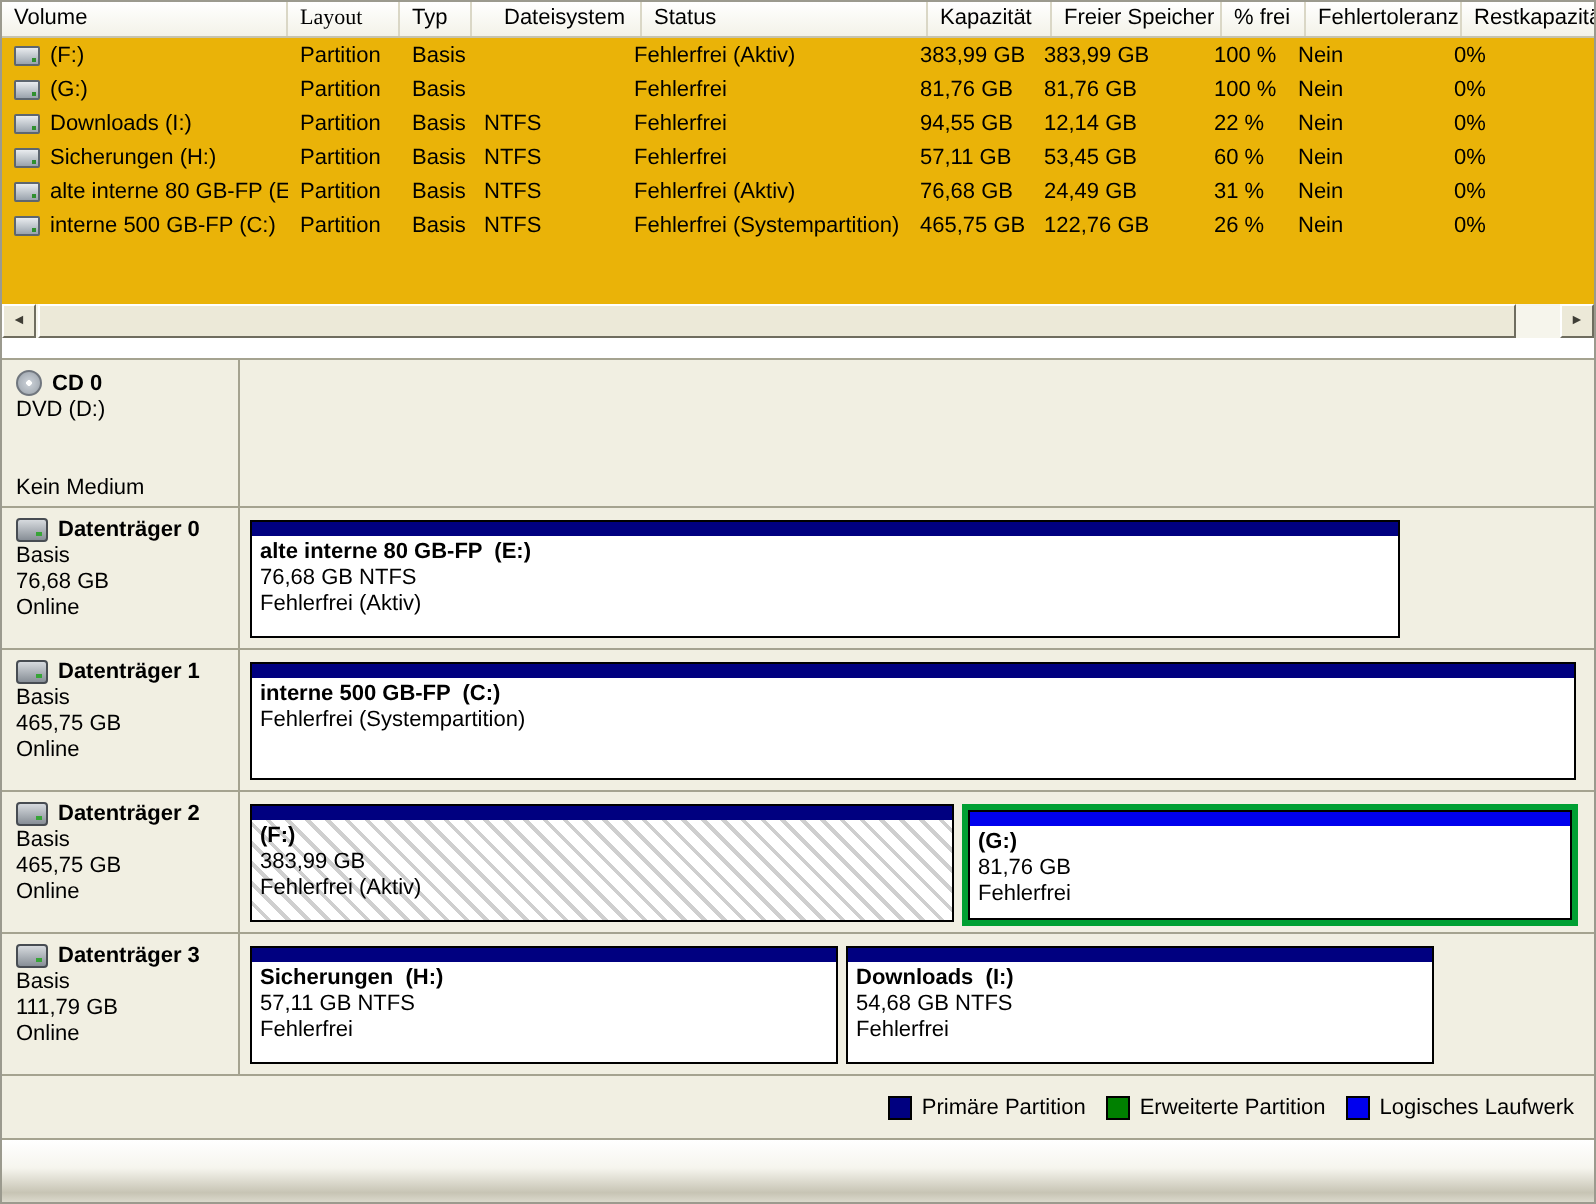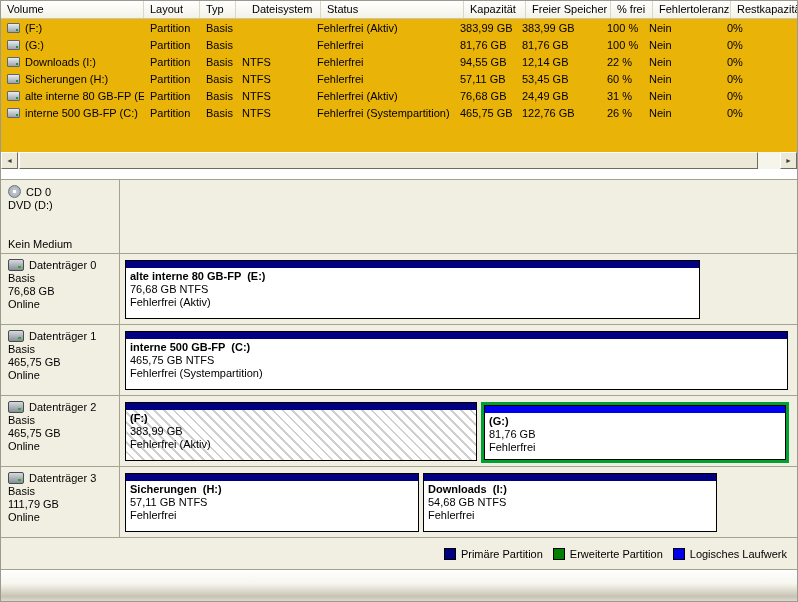--- a/index.html
+++ b/index.html
@@ -57,21 +57,21 @@
 
   
   .graph-pane { background: #F1EFE2; border-top: 1px solid #A5A390; }
   .disk-row { display: flex; border-bottom: 1px solid #A5A390; height: 71px; }
   .disk-row.cd { height: 74px; }
   .disk-left {
     flex: 0 0 119px; border-right: 1px solid #A5A390;
     padding: 5px 3px 0 7px; overflow: hidden;
   }
   .disk-name-line { display: flex; align-items: center; margin-bottom: 1px; }
-  .disk-name { font-weight: normal; white-space: nowrap; }
+  .disk-name { font-weight: bold; white-space: nowrap; }
   .disk-info { line-height: 13px; white-space: pre; min-height: 13px; }
   .disk-right { flex: 1; padding: 6px 4px 0 5px; display: flex; gap: 4px; overflow: hidden; }
 
   .icon-disk {
     width: 16px; height: 12px; flex: 0 0 auto; margin-right: 5px;
     background: linear-gradient(#D6DADE, #878E96); border: 1px solid #474C52;
     border-radius: 2px; position: relative;
   }
   .icon-disk::after {
     content: ""; position: absolute; right: 2px; bottom: 2px;
@@ -108,21 +108,21 @@
   }
 </style>
 </head>
 <body>
 
 <div class="window">
 
   <div class="list-pane">
     <div class="lv-header" id="lv-header">
         <div class="hcell" style="width: 143px;">Volume</div>
-        <div class="hcell" style="width: 56px;">Layout</div>
+        <div class="hcell" style="width: 56px; font-family: Liberation Serif, serif;">Layout</div>
         <div class="hcell" style="width: 36px;">Typ</div>
         <div class="hcell" style="width: 75px; margin-left: 10px;">Dateisystem</div>
         <div class="hcell" style="width: 143px;">Status</div>
         <div class="hcell" style="width: 62px;">Kapazität</div>
         <div class="hcell" style="width: 85px;">Freier Speicher</div>
         <div class="hcell" style="width: 42px;">% frei</div>
         <div class="hcell" style="width: 78px;">Fehlertoleranz</div>
         <div class="hcell" style="width: 76px;">Restkapazität</div>
       </div>
     <div id="lv-rows">
@@ -275,21 +275,20 @@
           <div class="disk-info">Basis</div>
           <div class="disk-info">465,75 GB</div>
           <div class="disk-info">Online</div>
         </div>
         <div class="disk-right">
           <div class="part-outer" style="width: 663px;">
             <div class="part-box">
               <div class="part-strip" style="background: rgb(0, 0, 128);"></div>
               <div class="part-body">
                 <div class="part-title">interne 500 GB-FP  (C:)</div>
-                <div class="part-line">465,75 GB NTFS</div>
                 <div class="part-line">Fehlerfrei (Systempartition)</div>
               </div>
             </div>
           </div>
         </div>
       </div>
       <div class="disk-row">
         <div class="disk-left">
           <div class="disk-name-line">
             <span class="icon-disk"></span>

